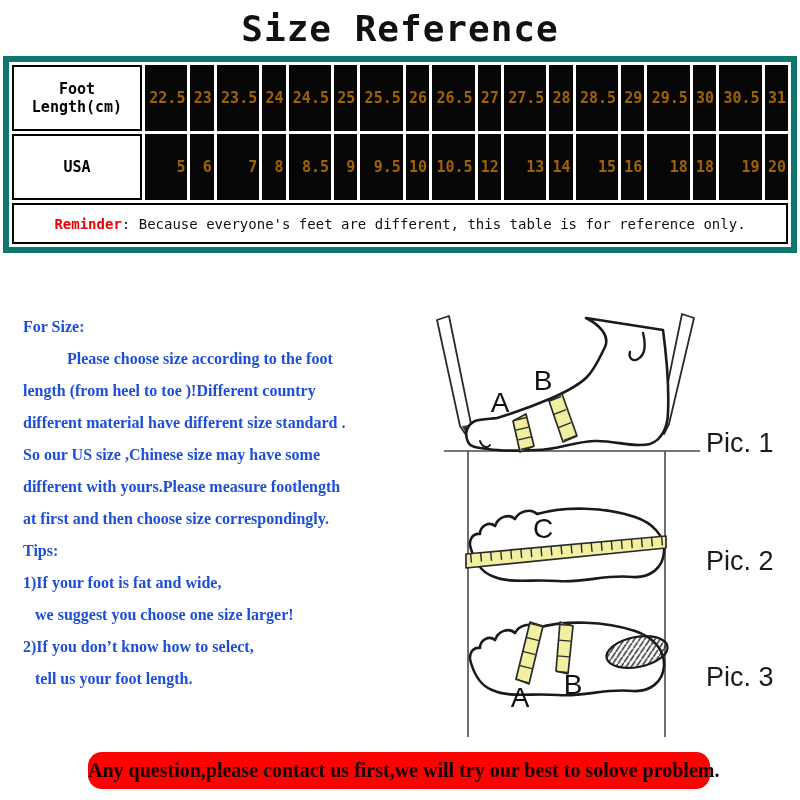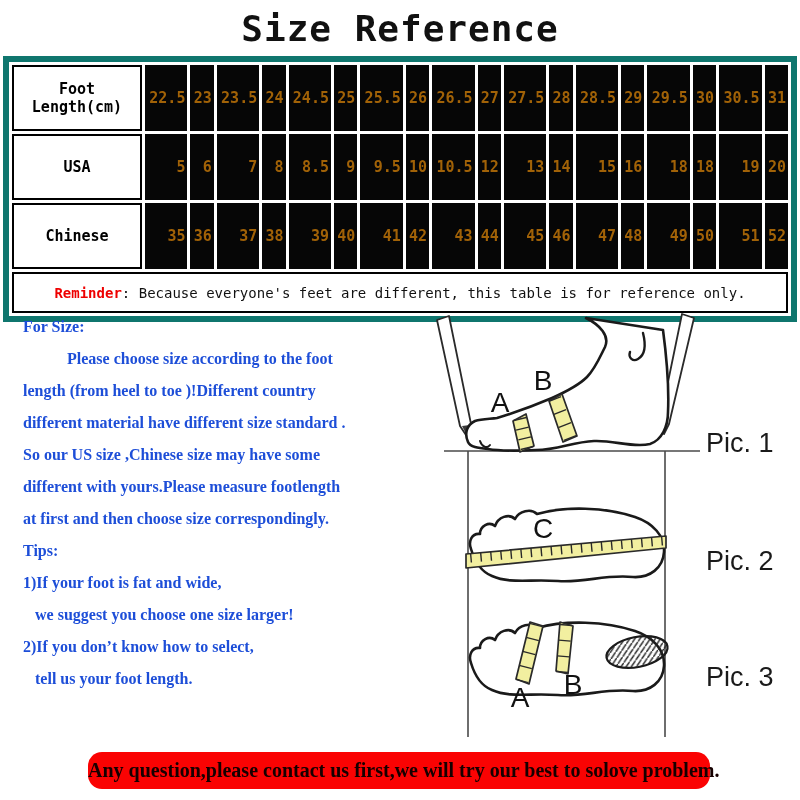--- a/index.html
+++ b/index.html
@@ -95,41 +95,20 @@
           <td class="cell">12</td>
           <td class="cell">13</td>
           <td class="cell">14</td>
           <td class="cell">15</td>
           <td class="cell">16</td>
           <td class="cell">18</td>
           <td class="cell">18</td>
           <td class="cell">19</td>
           <td class="cell">20</td>
         </tr>
-        <tr>
-          <th class="rowlabel">Chinese</th>
-          <td class="cell">35</td>
-          <td class="cell">36</td>
-          <td class="cell">37</td>
-          <td class="cell">38</td>
-          <td class="cell">39</td>
-          <td class="cell">40</td>
-          <td class="cell">41</td>
-          <td class="cell">42</td>
-          <td class="cell">43</td>
-          <td class="cell">44</td>
-          <td class="cell">45</td>
-          <td class="cell">46</td>
-          <td class="cell">47</td>
-          <td class="cell">48</td>
-          <td class="cell">49</td>
-          <td class="cell">50</td>
-          <td class="cell">51</td>
-          <td class="cell">52</td>
-        </tr>
       </tbody>
     <tbody>
       <tr>
         <td class="reminder" colspan="19"><span class="rem-red">Reminder</span><span>: Because everyone's feet are different, this table is for reference only.</span></td>
       </tr>
     </tbody>
   </table>
 
   <div class="instructions">
       <div class="iline">For Size:</div>

